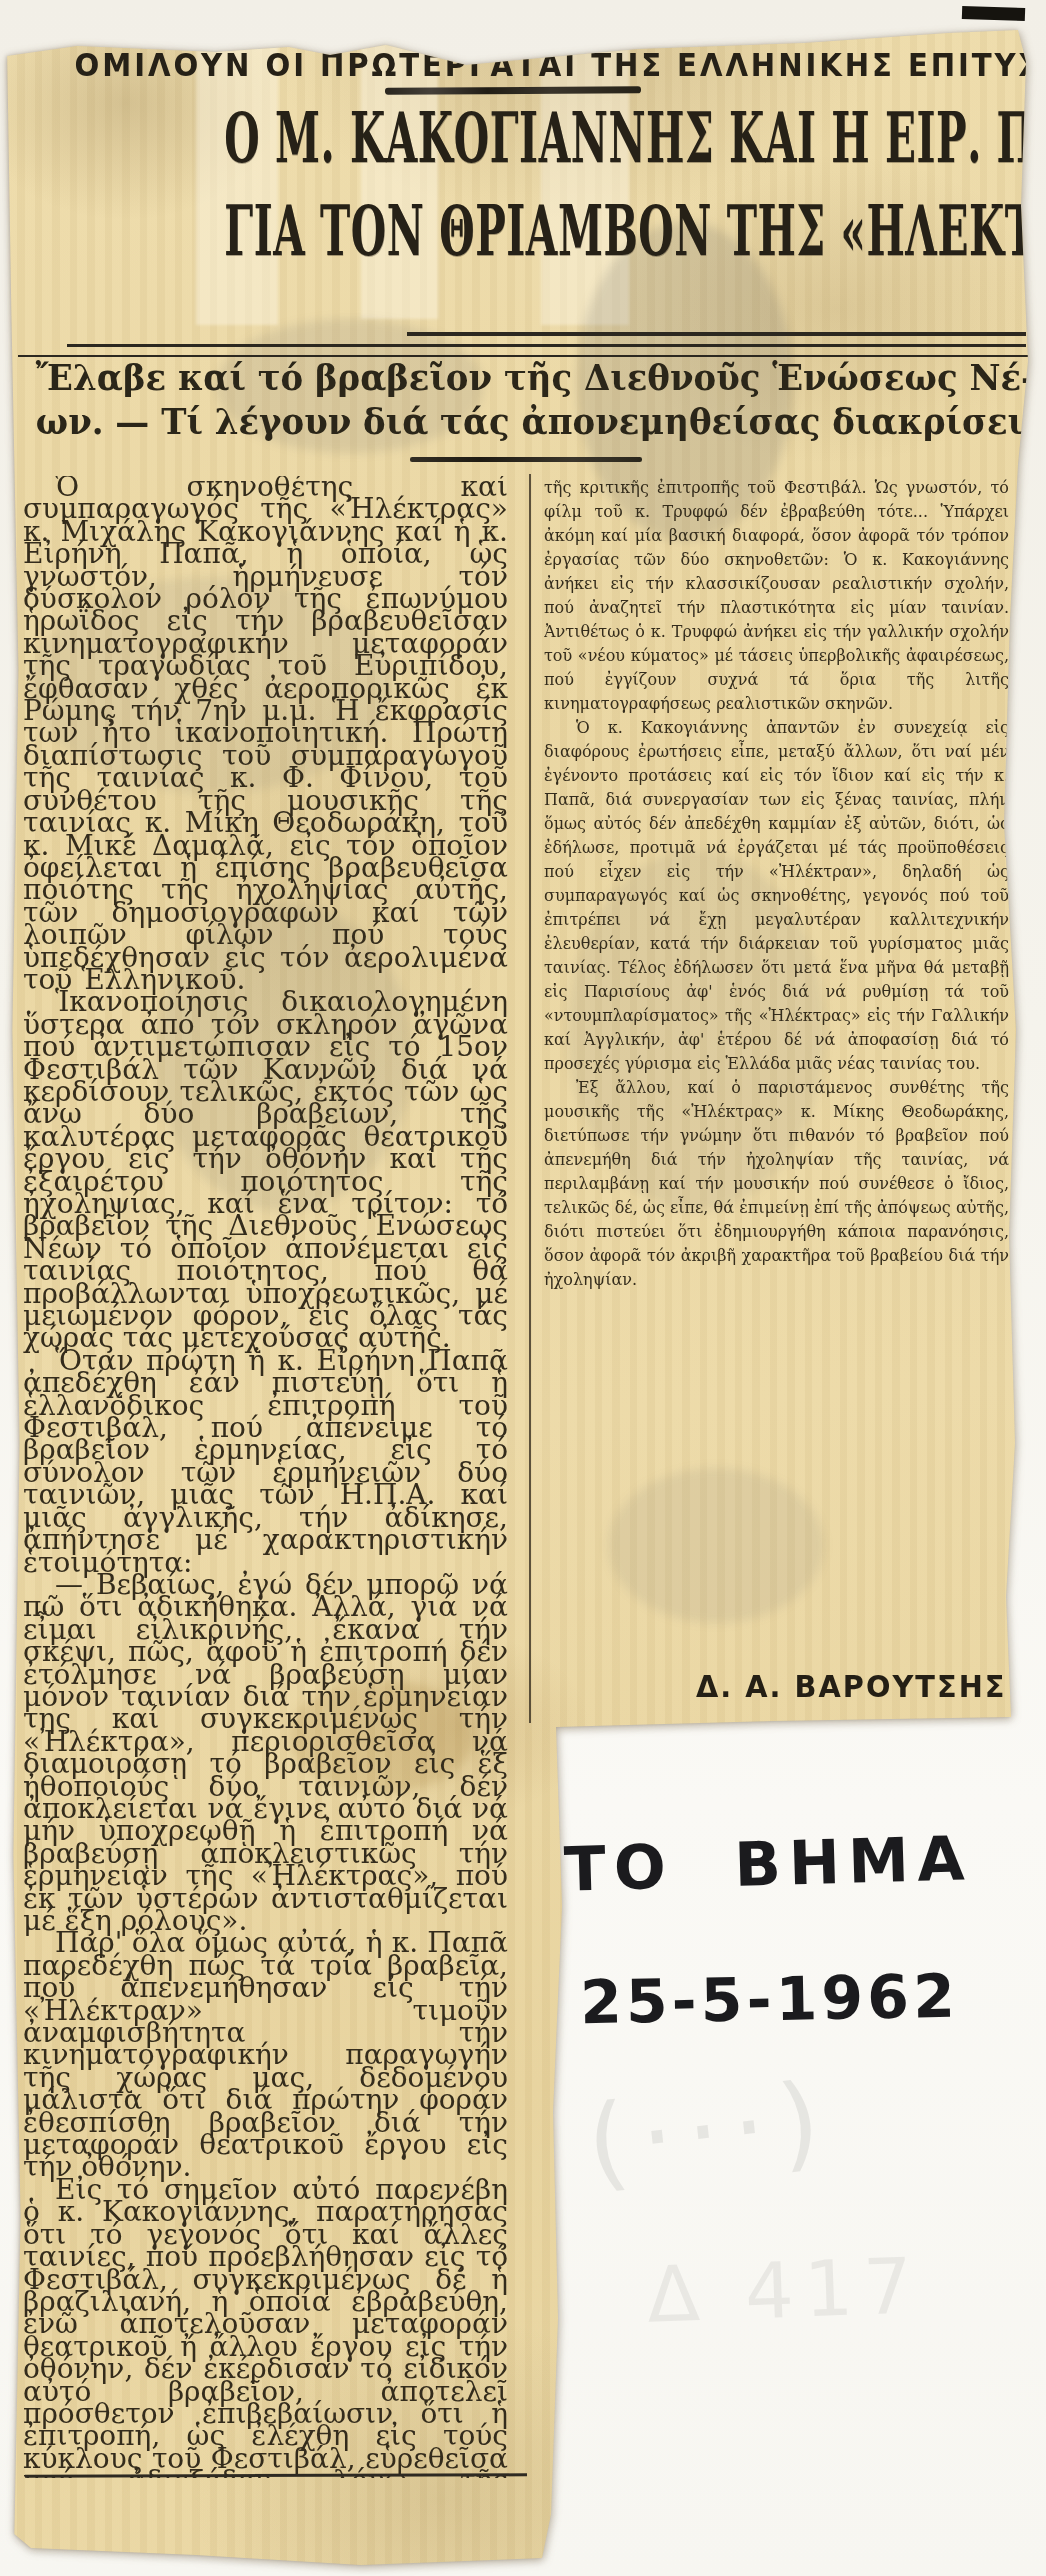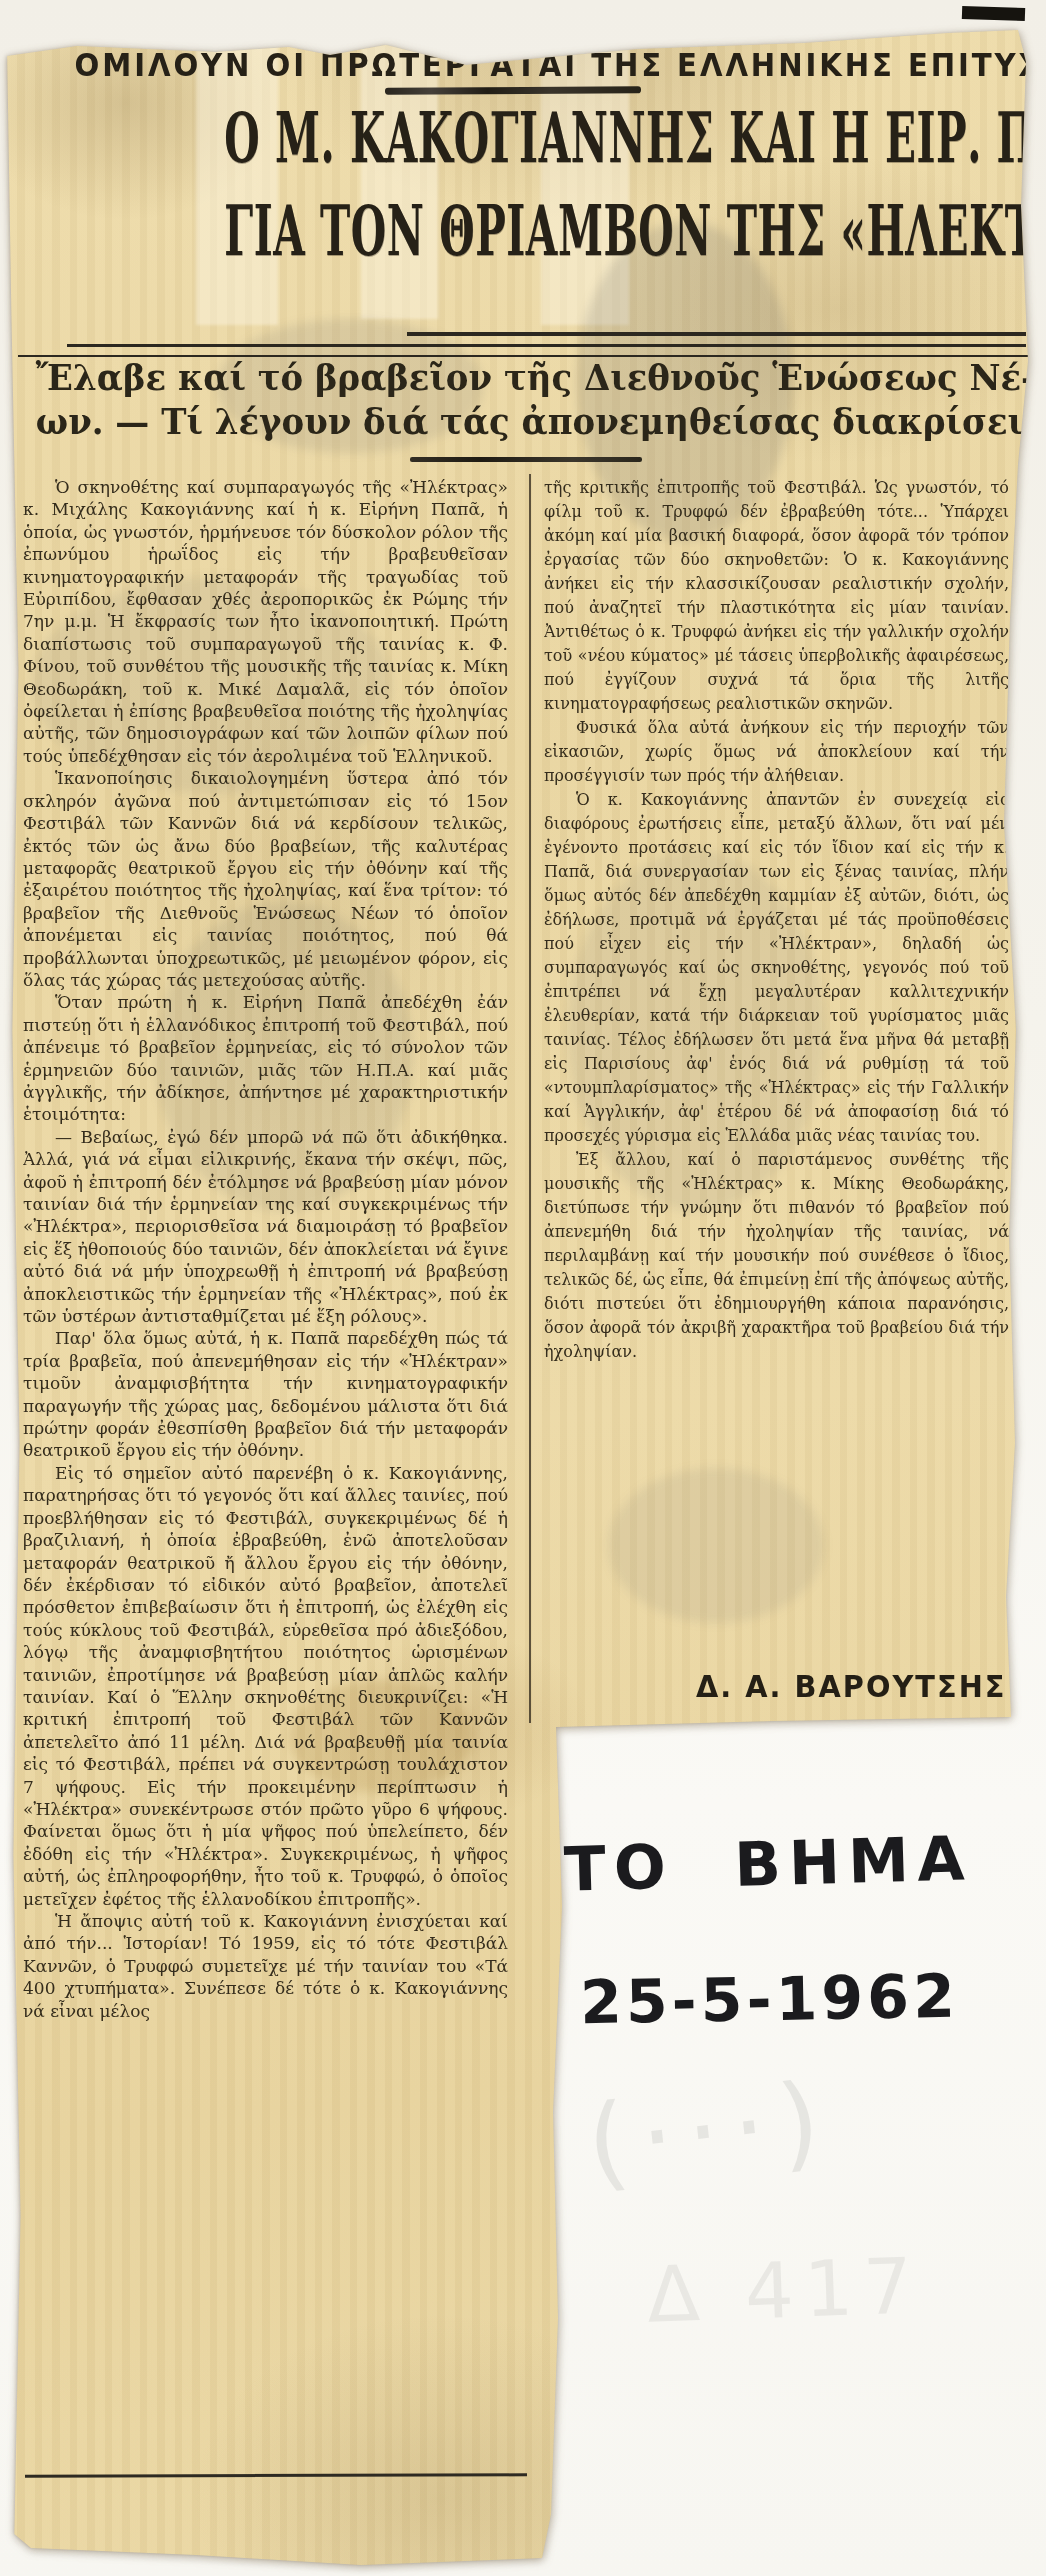--- a/index.html
+++ b/index.html
@@ -64,21 +64,21 @@
     font-family:"DejaVu Serif","Liberation Serif",serif;font-weight:bold;
     font-size:35px;color:#2b2619;transform:scaleX(.97);
   }
   .sh1{top:357px;} .sh2{top:401px;}
   .subhead-rule{left:410px;top:457px;width:232px;height:5.2px;border-radius:2.1px;
     background:linear-gradient(90deg,#332e24,#1f1b13 30%,#3b362c 70%,#2a261c);}
   .col{
     position:absolute;top:476px;color:#342c1c;text-align:justify;overflow:hidden;
   }
   .col .para{margin:0;text-indent:32px;display:block;}
-  .col1{left:23px;width:485px;height:2002px;font-size:17px;line-height:22.4px;}
+  .col1{left:23px;width:485px;height:2002px;font-size:28px;line-height:22.4px;}
   .col2{left:544px;width:465px;height:1200px;font-size:16px;line-height:24px;}
   .col2 .para:first-child{text-indent:0;}
   .divider{left:529px;top:474px;width:1.5px;height:1249px;background:rgba(45,38,26,.75);}
   .signature{
     position:absolute;left:690px;top:1669px;width:299px;text-align:center;
     font-family:"DejaVu Sans","Liberation Sans",sans-serif;font-weight:bold;
     font-size:30px;letter-spacing:2.1px;color:#241f15;transform:scaleX(.96);white-space:nowrap;
   }
   .bottom-rule{left:25px;top:2474px;width:502px;height:3.1px;transform:rotate(-.15deg);background:#2e2a22;}
   .corner-dash{position:absolute;left:962px;top:7.2px;width:63px;height:13.4px;background:#16140f;transform:rotate(2deg);}
@@ -138,21 +138,20 @@
           <p class="para">Ἱκανοποίησις δικαιολογημένη ὕστερα ἀπό τόν σκληρόν ἀγῶνα πού ἀντιμετώπισαν εἰς τό 15ον Φεστιβάλ τῶν Καννῶν διά νά κερδίσουν τελικῶς, ἐκτός τῶν ὡς ἄνω δύο βραβείων, τῆς καλυτέρας μεταφορᾶς θεατρικοῦ ἔργου εἰς τήν ὀθόνην καί τῆς ἐξαιρέτου ποιότητος τῆς ἠχοληψίας, καί ἕνα τρίτον: τό βραβεῖον τῆς Διεθνοῦς Ἑνώσεως Νέων τό ὁποῖον ἀπονέμεται εἰς ταινίας ποιότητος, πού θά προβάλλωνται ὑποχρεωτικῶς, μέ μειωμένον φόρον, εἰς ὅλας τάς χώρας τάς μετεχούσας αὐτῆς.</p>
           <p class="para">Ὅταν πρώτη ἡ κ. Εἰρήνη Παπᾶ ἀπεδέχθη ἐάν πιστεύῃ ὅτι ἡ ἑλλανόδικος ἐπιτροπή τοῦ Φεστιβάλ, πού ἀπένειμε τό βραβεῖον ἑρμηνείας, εἰς τό σύνολον τῶν ἑρμηνειῶν δύο ταινιῶν, μιᾶς τῶν Η.Π.Α. καί μιᾶς ἀγγλικῆς, τήν ἀδίκησε, ἀπήντησε μέ χαρακτηριστικήν ἑτοιμότητα:</p>
           <p class="para">— Βεβαίως, ἐγώ δέν μπορῶ νά πῶ ὅτι ἀδικήθηκα. Ἀλλά, γιά νά εἶμαι εἰλικρινής, ἔκανα τήν σκέψι, πῶς, ἀφοῦ ἡ ἐπιτροπή δέν ἐτόλμησε νά βραβεύσῃ μίαν μόνον ταινίαν διά τήν ἑρμηνείαν της καί συγκεκριμένως τήν «Ἠλέκτρα», περιορισθεῖσα νά διαμοιράσῃ τό βραβεῖον εἰς ἕξ ἠθοποιούς δύο ταινιῶν, δέν ἀποκλείεται νά ἔγινε αὐτό διά νά μήν ὑποχρεωθῇ ἡ ἐπιτροπή νά βραβεύσῃ ἀποκλειστικῶς τήν ἑρμηνείαν τῆς «Ἠλέκτρας», πού ἐκ τῶν ὑστέρων ἀντισταθμίζεται μέ ἕξη ρόλους».</p>
           <p class="para">Παρ' ὅλα ὅμως αὐτά, ἡ κ. Παπᾶ παρεδέχθη πώς τά τρία βραβεῖα, πού ἀπενεμήθησαν εἰς τήν «Ἠλέκτραν» τιμοῦν ἀναμφισβήτητα τήν κινηματογραφικήν παραγωγήν τῆς χώρας μας, δεδομένου μάλιστα ὅτι διά πρώτην φοράν ἐθεσπίσθη βραβεῖον διά τήν μεταφοράν θεατρικοῦ ἔργου εἰς τήν ὀθόνην.</p>
           <p class="para">Εἰς τό σημεῖον αὐτό παρενέβη ὁ κ. Κακογιάννης, παρατηρήσας ὅτι τό γεγονός ὅτι καί ἄλλες ταινίες, πού προεβλήθησαν εἰς τό Φεστιβάλ, συγκεκριμένως δέ ἡ βραζιλιανή, ἡ ὁποία ἐβραβεύθη, ἐνῶ ἀποτελοῦσαν μεταφοράν θεατρικοῦ ἤ ἄλλου ἔργου εἰς τήν ὀθόνην, δέν ἐκέρδισαν τό εἰδικόν αὐτό βραβεῖον, ἀποτελεῖ πρόσθετον ἐπιβεβαίωσιν ὅτι ἡ ἐπιτροπή, ὡς ἐλέχθη εἰς τούς κύκλους τοῦ Φεστιβάλ, εὑρεθεῖσα πρό ἀδιεξόδου, λόγῳ τῆς ἀναμφισβητήτου ποιότητος ὡρισμένων ταινιῶν, ἐπροτίμησε νά βραβεύσῃ μίαν ἁπλῶς καλήν ταινίαν. Καί ὁ Ἕλλην σκηνοθέτης διευκρινίζει: «Ἡ κριτική ἐπιτροπή τοῦ Φεστιβάλ τῶν Καννῶν ἀπετελεῖτο ἀπό 11 μέλη. Διά νά βραβευθῇ μία ταινία εἰς τό Φεστιβάλ, πρέπει νά συγκεντρώσῃ τουλάχιστον 7 ψήφους. Εἰς τήν προκειμένην περίπτωσιν ἡ «Ἠλέκτρα» συνεκέντρωσε στόν πρῶτο γῦρο 6 ψήφους. Φαίνεται ὅμως ὅτι ἡ μία ψῆφος πού ὑπελείπετο, δέν ἐδόθη εἰς τήν «Ἠλέκτρα». Συγκεκριμένως, ἡ ψῆφος αὐτή, ὡς ἐπληροφορήθην, ἦτο τοῦ κ. Τρυφφώ, ὁ ὁποῖος μετεῖχεν ἐφέτος τῆς ἑλλανοδίκου ἐπιτροπῆς».</p>
           <p class="para">Ἡ ἄποψις αὐτή τοῦ κ. Κακογιάννη ἐνισχύεται καί ἀπό τήν... Ἱστορίαν! Τό 1959, εἰς τό τότε Φεστιβάλ Καννῶν, ὁ Τρυφφώ συμετεῖχε μέ τήν ταινίαν του «Τά 400 χτυπήματα». Συνέπεσε δέ τότε ὁ κ. Κακογιάννης νά εἶναι μέλος</p>
         </div>
       <div class="rule divider"></div>
       <div class="col col2">
           <p class="para">τῆς κριτικῆς ἐπιτροπῆς τοῦ Φεστιβάλ. Ὡς γνωστόν, τό φίλμ τοῦ κ. Τρυφφώ δέν ἐβραβεύθη τότε... Ὑπάρχει ἀκόμη καί μία βασική διαφορά, ὅσον ἀφορᾶ τόν τρόπον ἐργασίας τῶν δύο σκηνοθετῶν: Ὁ κ. Κακογιάννης ἀνήκει εἰς τήν κλασσικίζουσαν ρεαλιστικήν σχολήν, πού ἀναζητεῖ τήν πλαστικότητα εἰς μίαν ταινίαν. Ἀντιθέτως ὁ κ. Τρυφφώ ἀνήκει εἰς τήν γαλλικήν σχολήν τοῦ «νέου κύματος» μέ τάσεις ὑπερβολικῆς ἀφαιρέσεως, πού ἐγγίζουν συχνά τά ὅρια τῆς λιτῆς κινηματογραφήσεως ρεαλιστικῶν σκηνῶν.</p>
-          <p class="para">Φυσικά ὅλα αὐτά ἀνήκουν εἰς τήν περιοχήν τῶν εἰκασιῶν, χωρίς ὅμως νά ἀποκλείουν καί τήν προσέγγισίν των πρός τήν ἀλήθειαν.</p>
           <p class="para">Ὁ κ. Κακογιάννης ἀπαντῶν ἐν συνεχείᾳ εἰς διαφόρους ἐρωτήσεις εἶπε, μεταξύ ἄλλων, ὅτι ναί μέν ἐγένοντο προτάσεις καί εἰς τόν ἴδιον καί εἰς τήν κ. Παπᾶ, διά συνεργασίαν των εἰς ξένας ταινίας, πλήν ὅμως αὐτός δέν ἀπεδέχθη καμμίαν ἐξ αὐτῶν, διότι, ὡς ἐδήλωσε, προτιμᾶ νά ἐργάζεται μέ τάς προϋποθέσεις πού εἶχεν εἰς τήν «Ἠλέκτραν», δηλαδή ὡς συμπαραγωγός καί ὡς σκηνοθέτης, γεγονός πού τοῦ ἐπιτρέπει νά ἔχῃ μεγαλυτέραν καλλιτεχνικήν ἐλευθερίαν, κατά τήν διάρκειαν τοῦ γυρίσματος μιᾶς ταινίας. Τέλος ἐδήλωσεν ὅτι μετά ἕνα μῆνα θά μεταβῇ εἰς Παρισίους ἀφ' ἑνός διά νά ρυθμίσῃ τά τοῦ «ντουμπλαρίσματος» τῆς «Ἠλέκτρας» εἰς τήν Γαλλικήν καί Ἀγγλικήν, ἀφ' ἑτέρου δέ νά ἀποφασίσῃ διά τό προσεχές γύρισμα εἰς Ἑλλάδα μιᾶς νέας ταινίας του.</p>
           <p class="para">Ἐξ ἄλλου, καί ὁ παριστάμενος συνθέτης τῆς μουσικῆς τῆς «Ἠλέκτρας» κ. Μίκης Θεοδωράκης, διετύπωσε τήν γνώμην ὅτι πιθανόν τό βραβεῖον πού ἀπενεμήθη διά τήν ἠχοληψίαν τῆς ταινίας, νά περιλαμβάνῃ καί τήν μουσικήν πού συνέθεσε ὁ ἴδιος, τελικῶς δέ, ὡς εἶπε, θά ἐπιμείνῃ ἐπί τῆς ἀπόψεως αὐτῆς, διότι πιστεύει ὅτι ἐδημιουργήθη κάποια παρανόησις, ὅσον ἀφορᾶ τόν ἀκριβῆ χαρακτῆρα τοῦ βραβείου διά τήν ἠχοληψίαν.</p>
         </div>
 
       <div class="signature">Δ. Α. ΒΑΡΟΥΤΣΗΣ</div>
 
       <div class="rule bottom-rule"></div>
     </div>
   </div>
 

